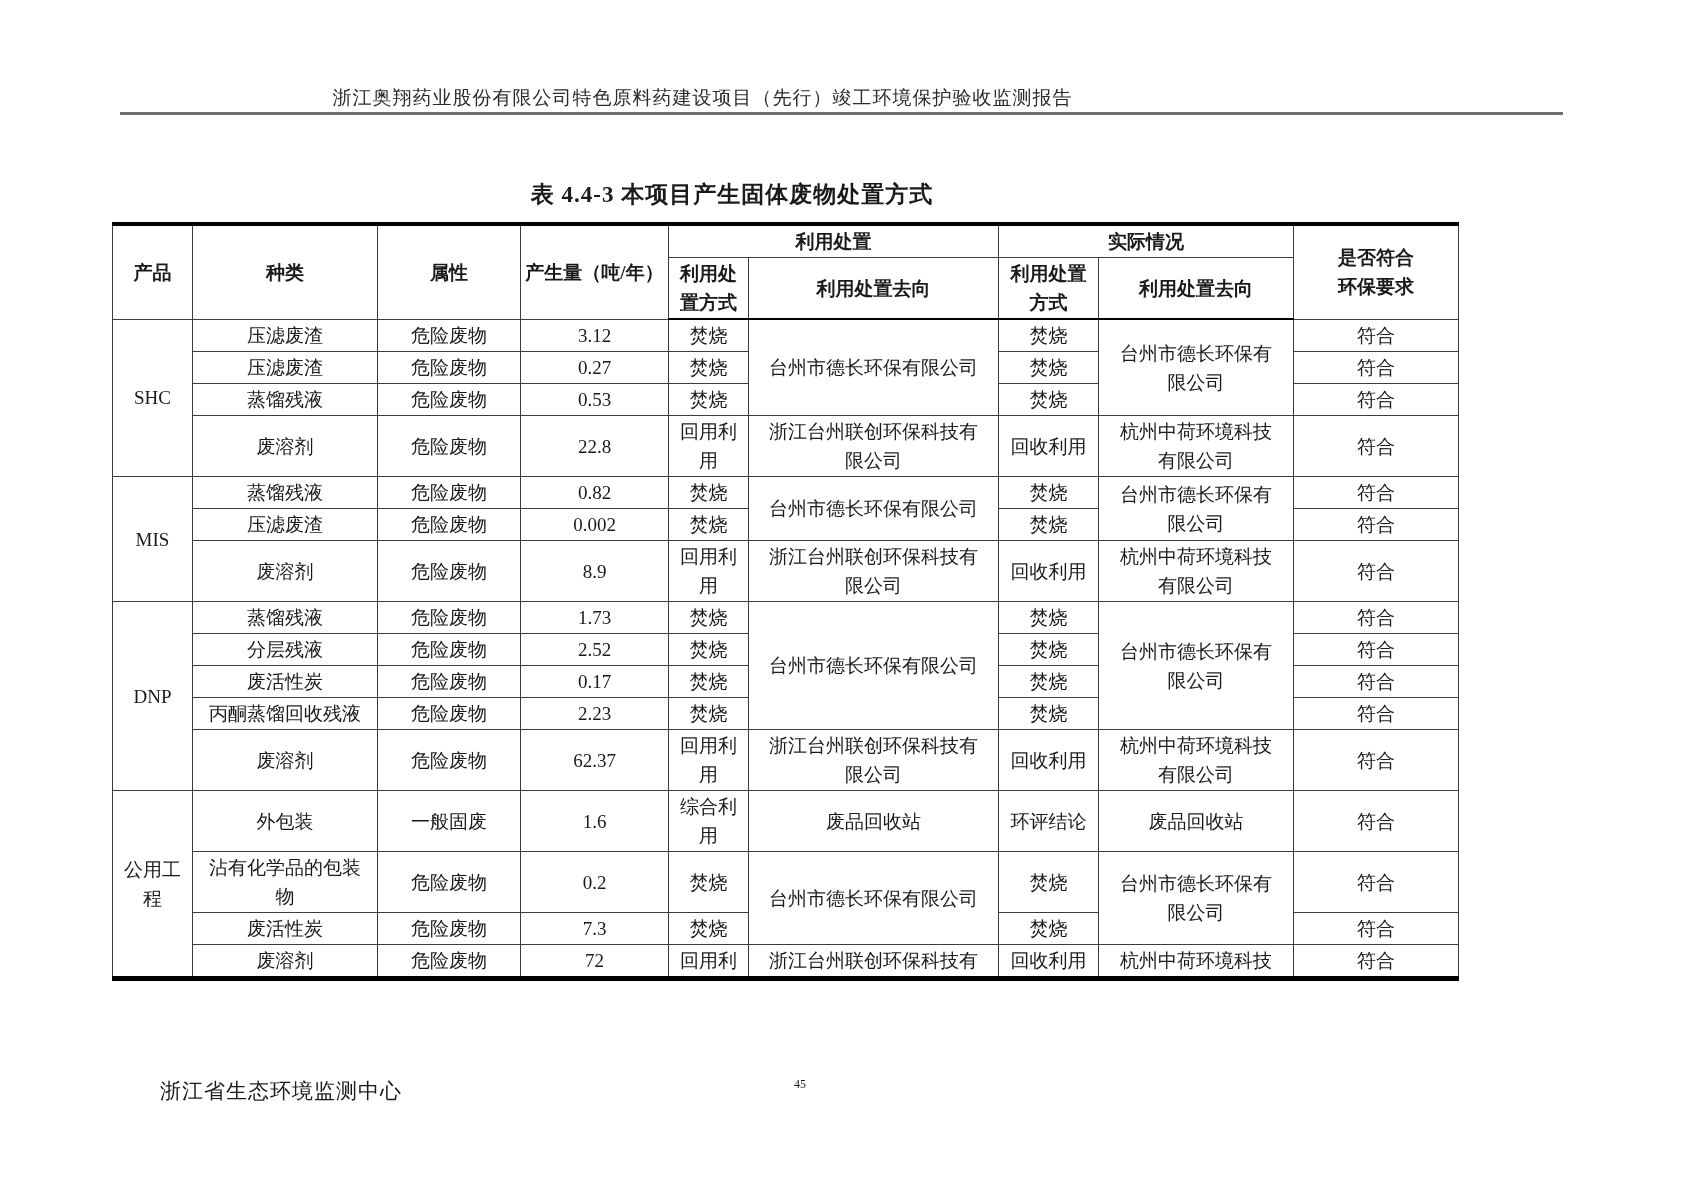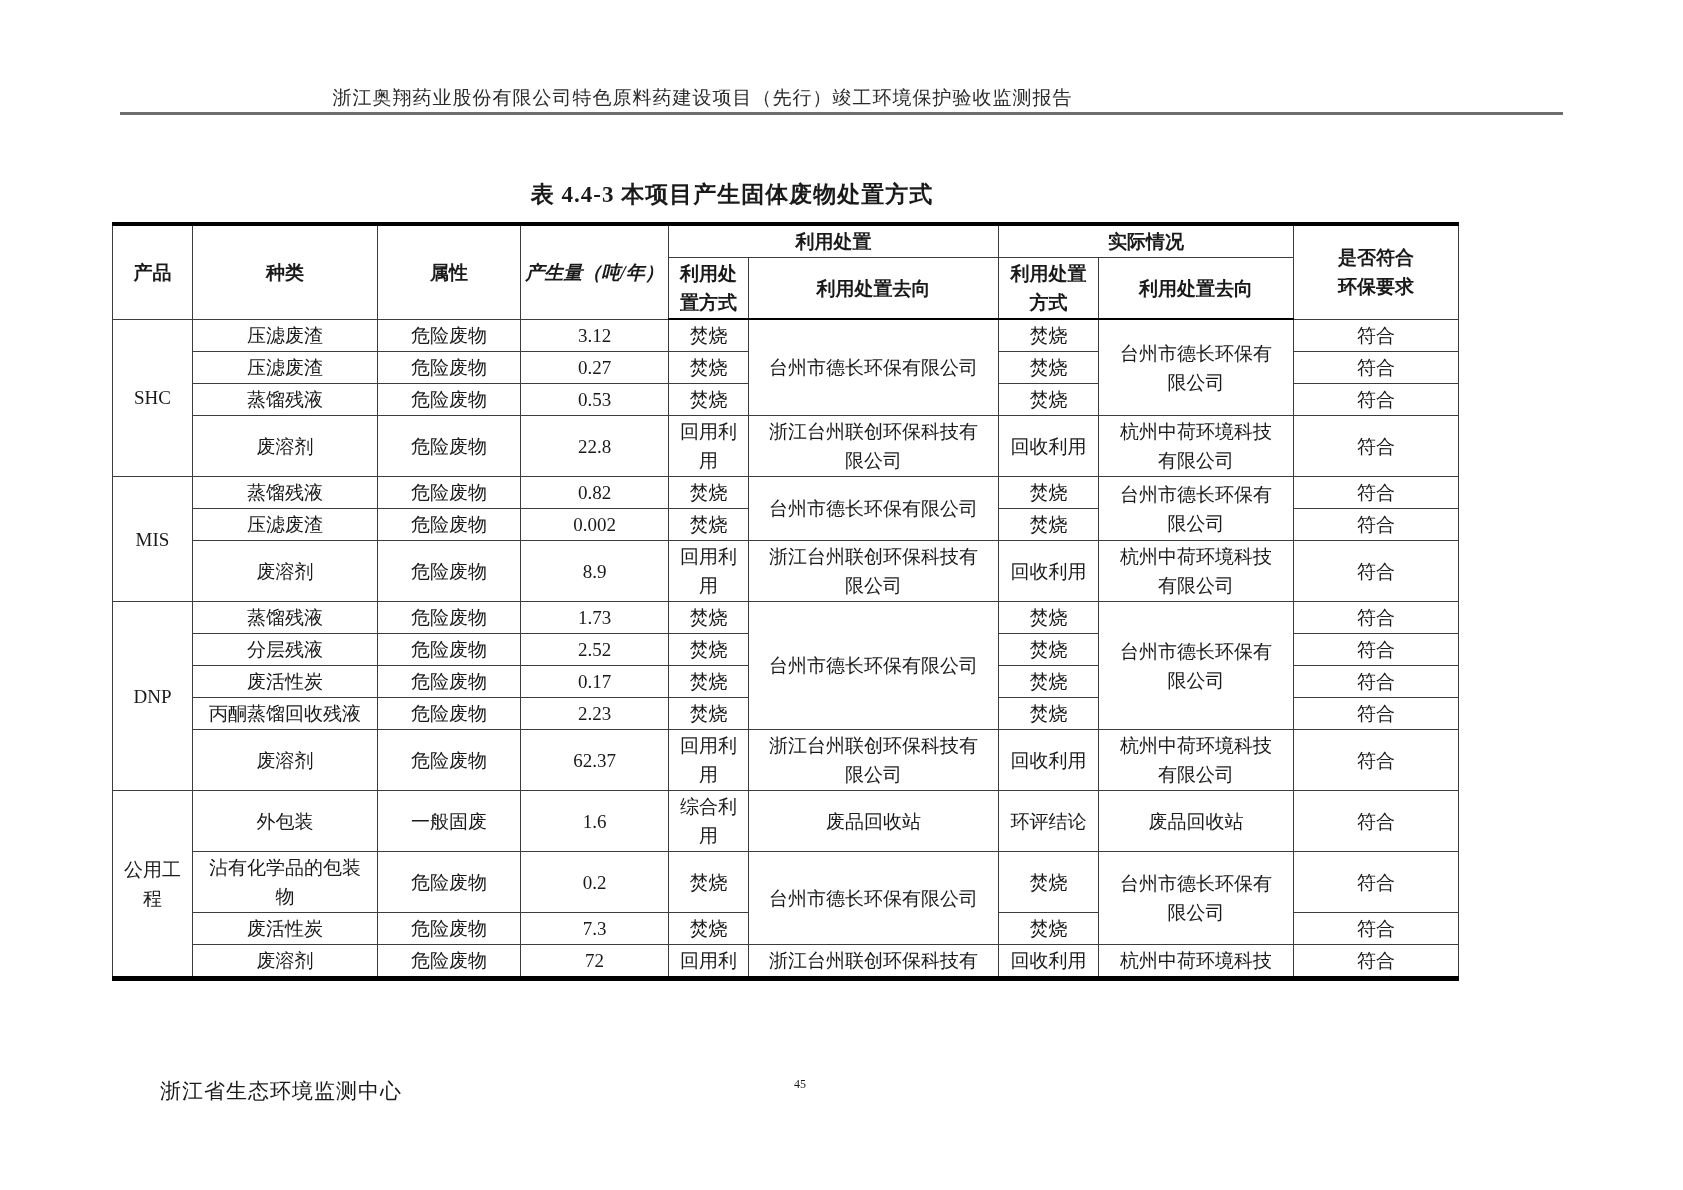--- a/index.html
+++ b/index.html
@@ -59,21 +59,21 @@
     font-size: 19px;
     line-height: 29px;
     padding: 1px 4px;
     white-space: pre-line;
     box-sizing: border-box;
     overflow: hidden;
   }
   .waste-table thead th { font-weight: bold; }
   .waste-table thead tr:last-child th { border-bottom: 2px solid #000000; }
   .waste-table td { font-weight: normal; height: 30px; }
-  .waste-table .nowrap { white-space: nowrap; font-style: italic; }
+  .waste-table .nowrap { white-space: nowrap; }
   .waste-table .c-dest-eia { padding: 0 14px; }
   .waste-table .c-dest-act { padding: 1px 4px; border-radius: 19px; }
   .page-footer-org {
     position: absolute;
     top: 1077px;
     left: 160px;
     font-size: 21px;
     letter-spacing: 1px;
   }
   .page-footer-num {

